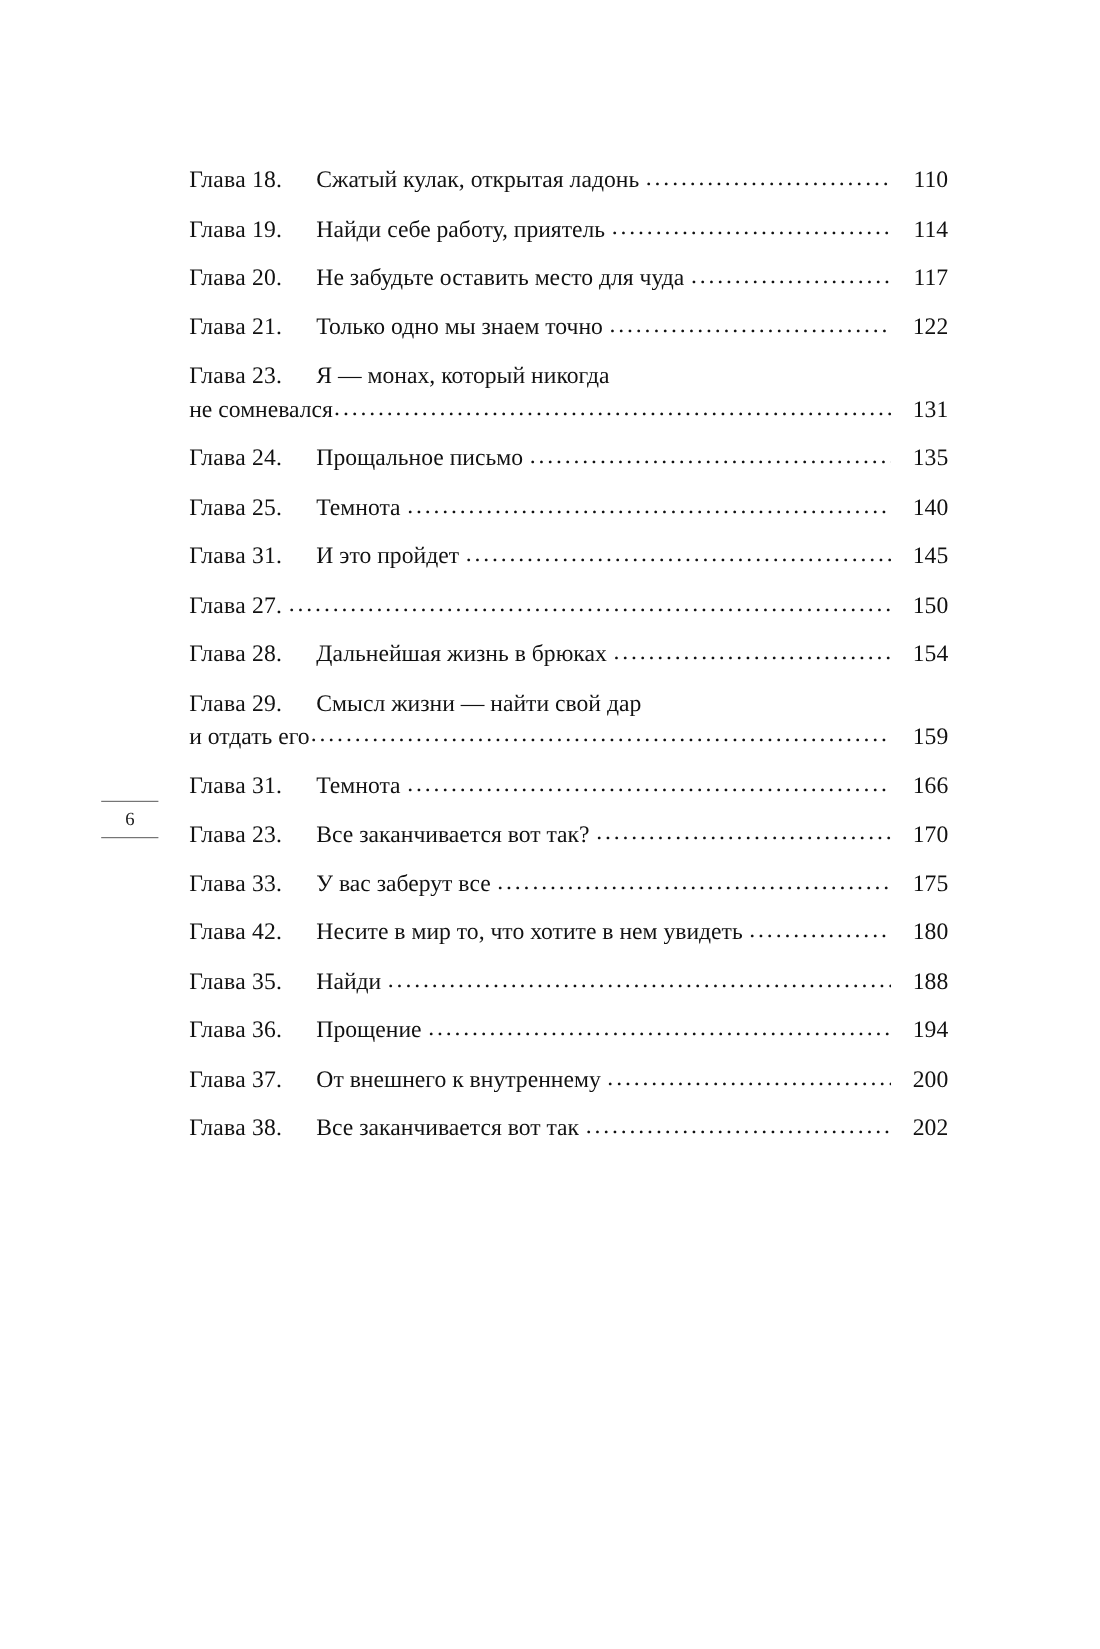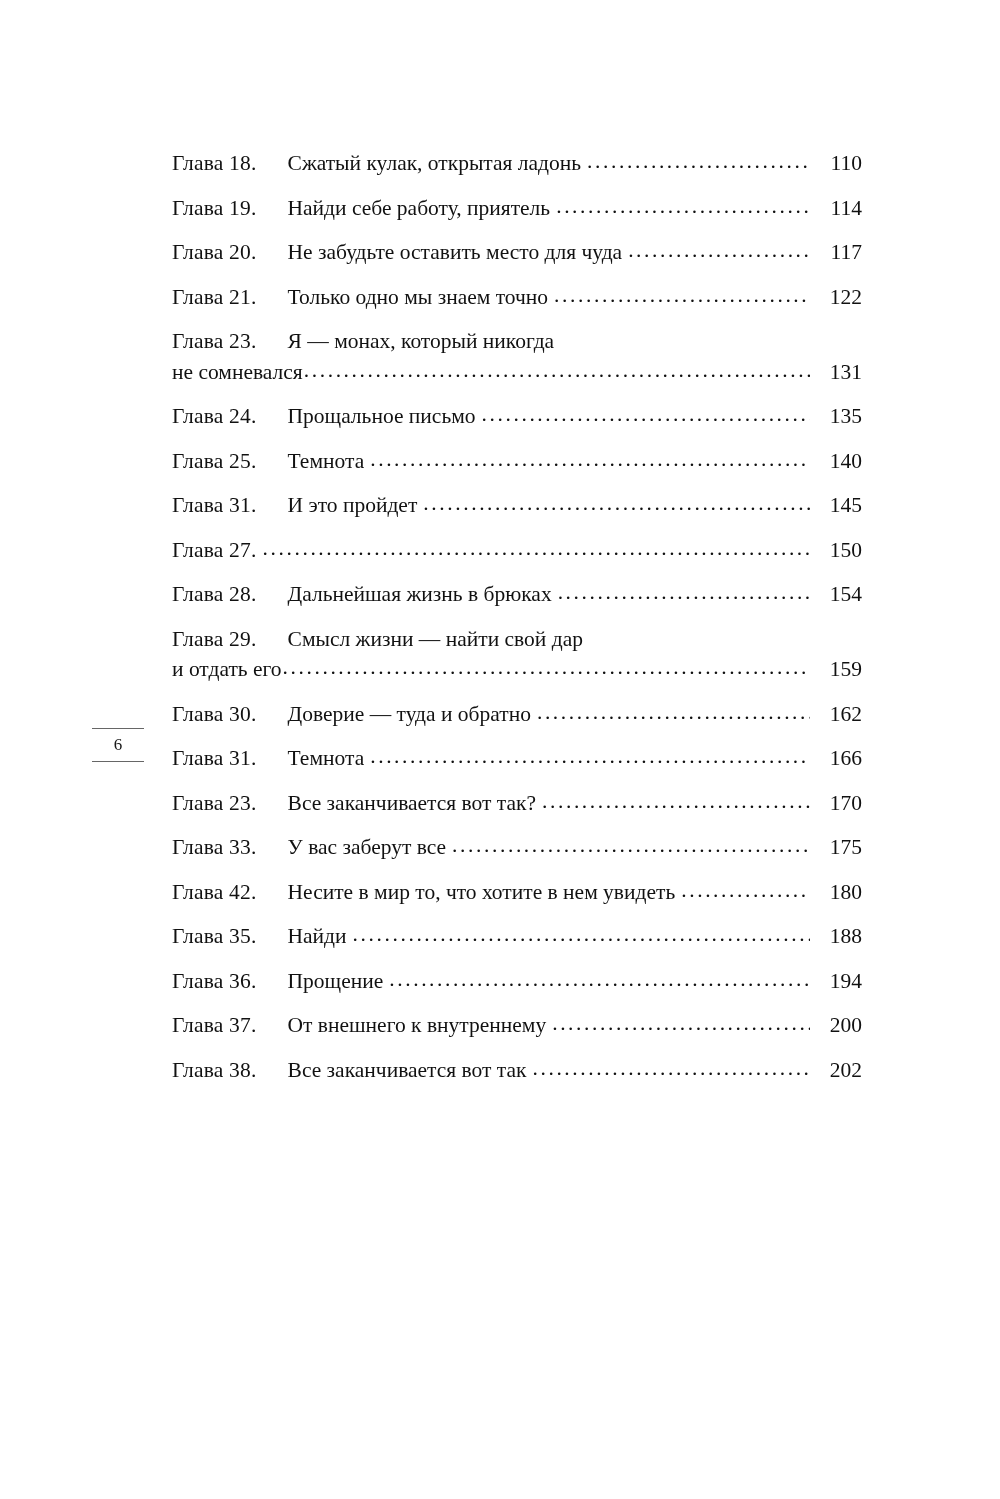--- a/index.html
+++ b/index.html
@@ -212,28 +212,20 @@
           <span class="chap-title">Смысл жизни — найти свой дар</span>
         </div>
         <div class="entry-cont">
           <span class="cont-text">и отдать его</span>
           <span class="leader tight"></span>
           <span class="page-num">159</span>
         </div>
       </div>
       <div class="toc-entry">
         <div class="entry-line">
-          <span class="chap-label">Глава 30.</span>
-          <span class="chap-title">Доверие — туда и обратно</span>
-          <span class="leader"></span>
-          <span class="page-num">162</span>
-        </div>
-      </div>
-      <div class="toc-entry">
-        <div class="entry-line">
           <span class="chap-label">Глава 31.</span>
           <span class="chap-title">Темнота</span>
           <span class="leader"></span>
           <span class="page-num">166</span>
         </div>
       </div>
       <div class="toc-entry">
         <div class="entry-line">
           <span class="chap-label">Глава 23.</span>
           <span class="chap-title">Все заканчивается вот так?</span>

